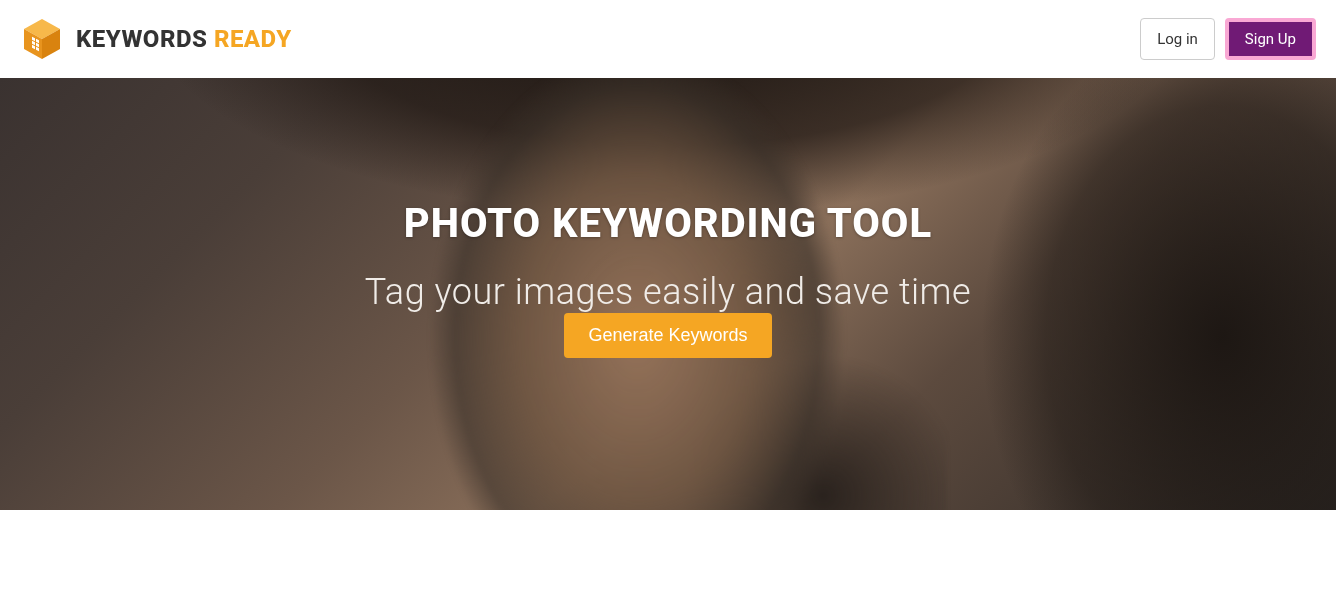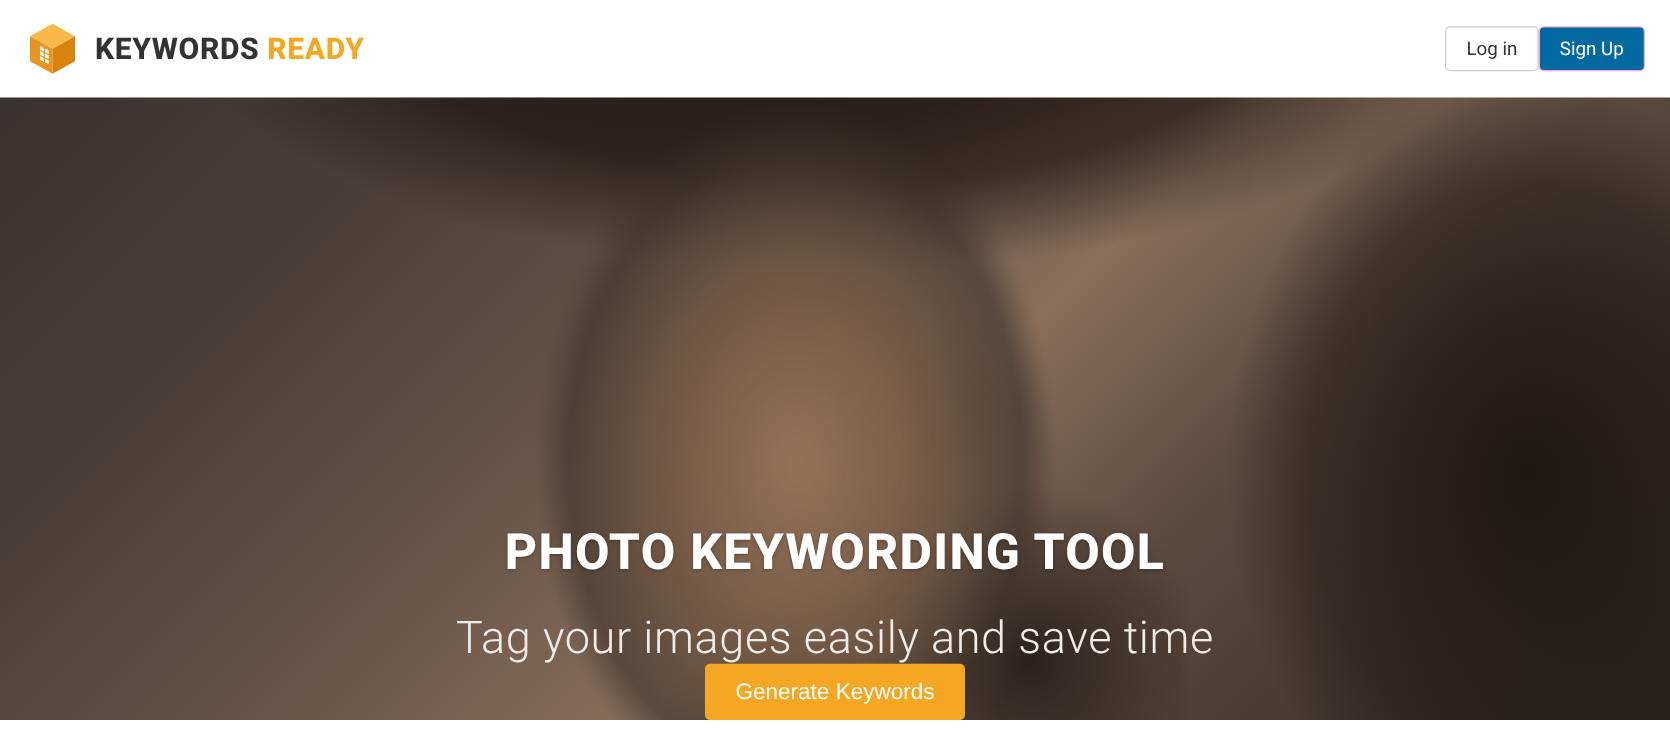--- a/index.html
+++ b/index.html
@@ -35,49 +35,50 @@
       font-size: 24px;
       font-weight: 800;
       letter-spacing: 0.5px;
       color: #333;
     }
     .logo-text .highlight {
       color: #f5a623;
     }
     .nav-buttons {
       display: flex;
+      gap: 10px;
     }
     .btn {
       padding: 8px 16px;
       border-radius: 4px;
       font-size: 15px;
       cursor: pointer;
       border: 1px solid transparent;
       font-family: inherit;
     }
     .btn-login {
       background: #fff;
       color: #333;
       border: 1px solid #ccc;
     }
     .btn-signup {
-      background: #0369a1;
+      background: #701a75;
       color: #fff;
-      border: 1px solid #f9a8d4;
+      border: 4px solid #f9a8d4;
       text-align: center;
     }
     .hero {
       position: relative;
       width: 100%;
-      height: 498px;
+      height: 432px;
       background: linear-gradient(135deg, #3a3230 0%, #4a3e38 20%, #6b5648 40%, #8a6f5a 55%, #5c4a3e 70%, #2d2825 100%);
       display: flex;
       flex-direction: column;
       align-items: center;
-      justify-content: flex-end;
+      justify-content: center;
       text-align: center;
       overflow: hidden;
     }
     .hero-bg {
       position: absolute;
       inset: 0;
       z-index: 0;
     }
     .hero-content {
       position: relative;

